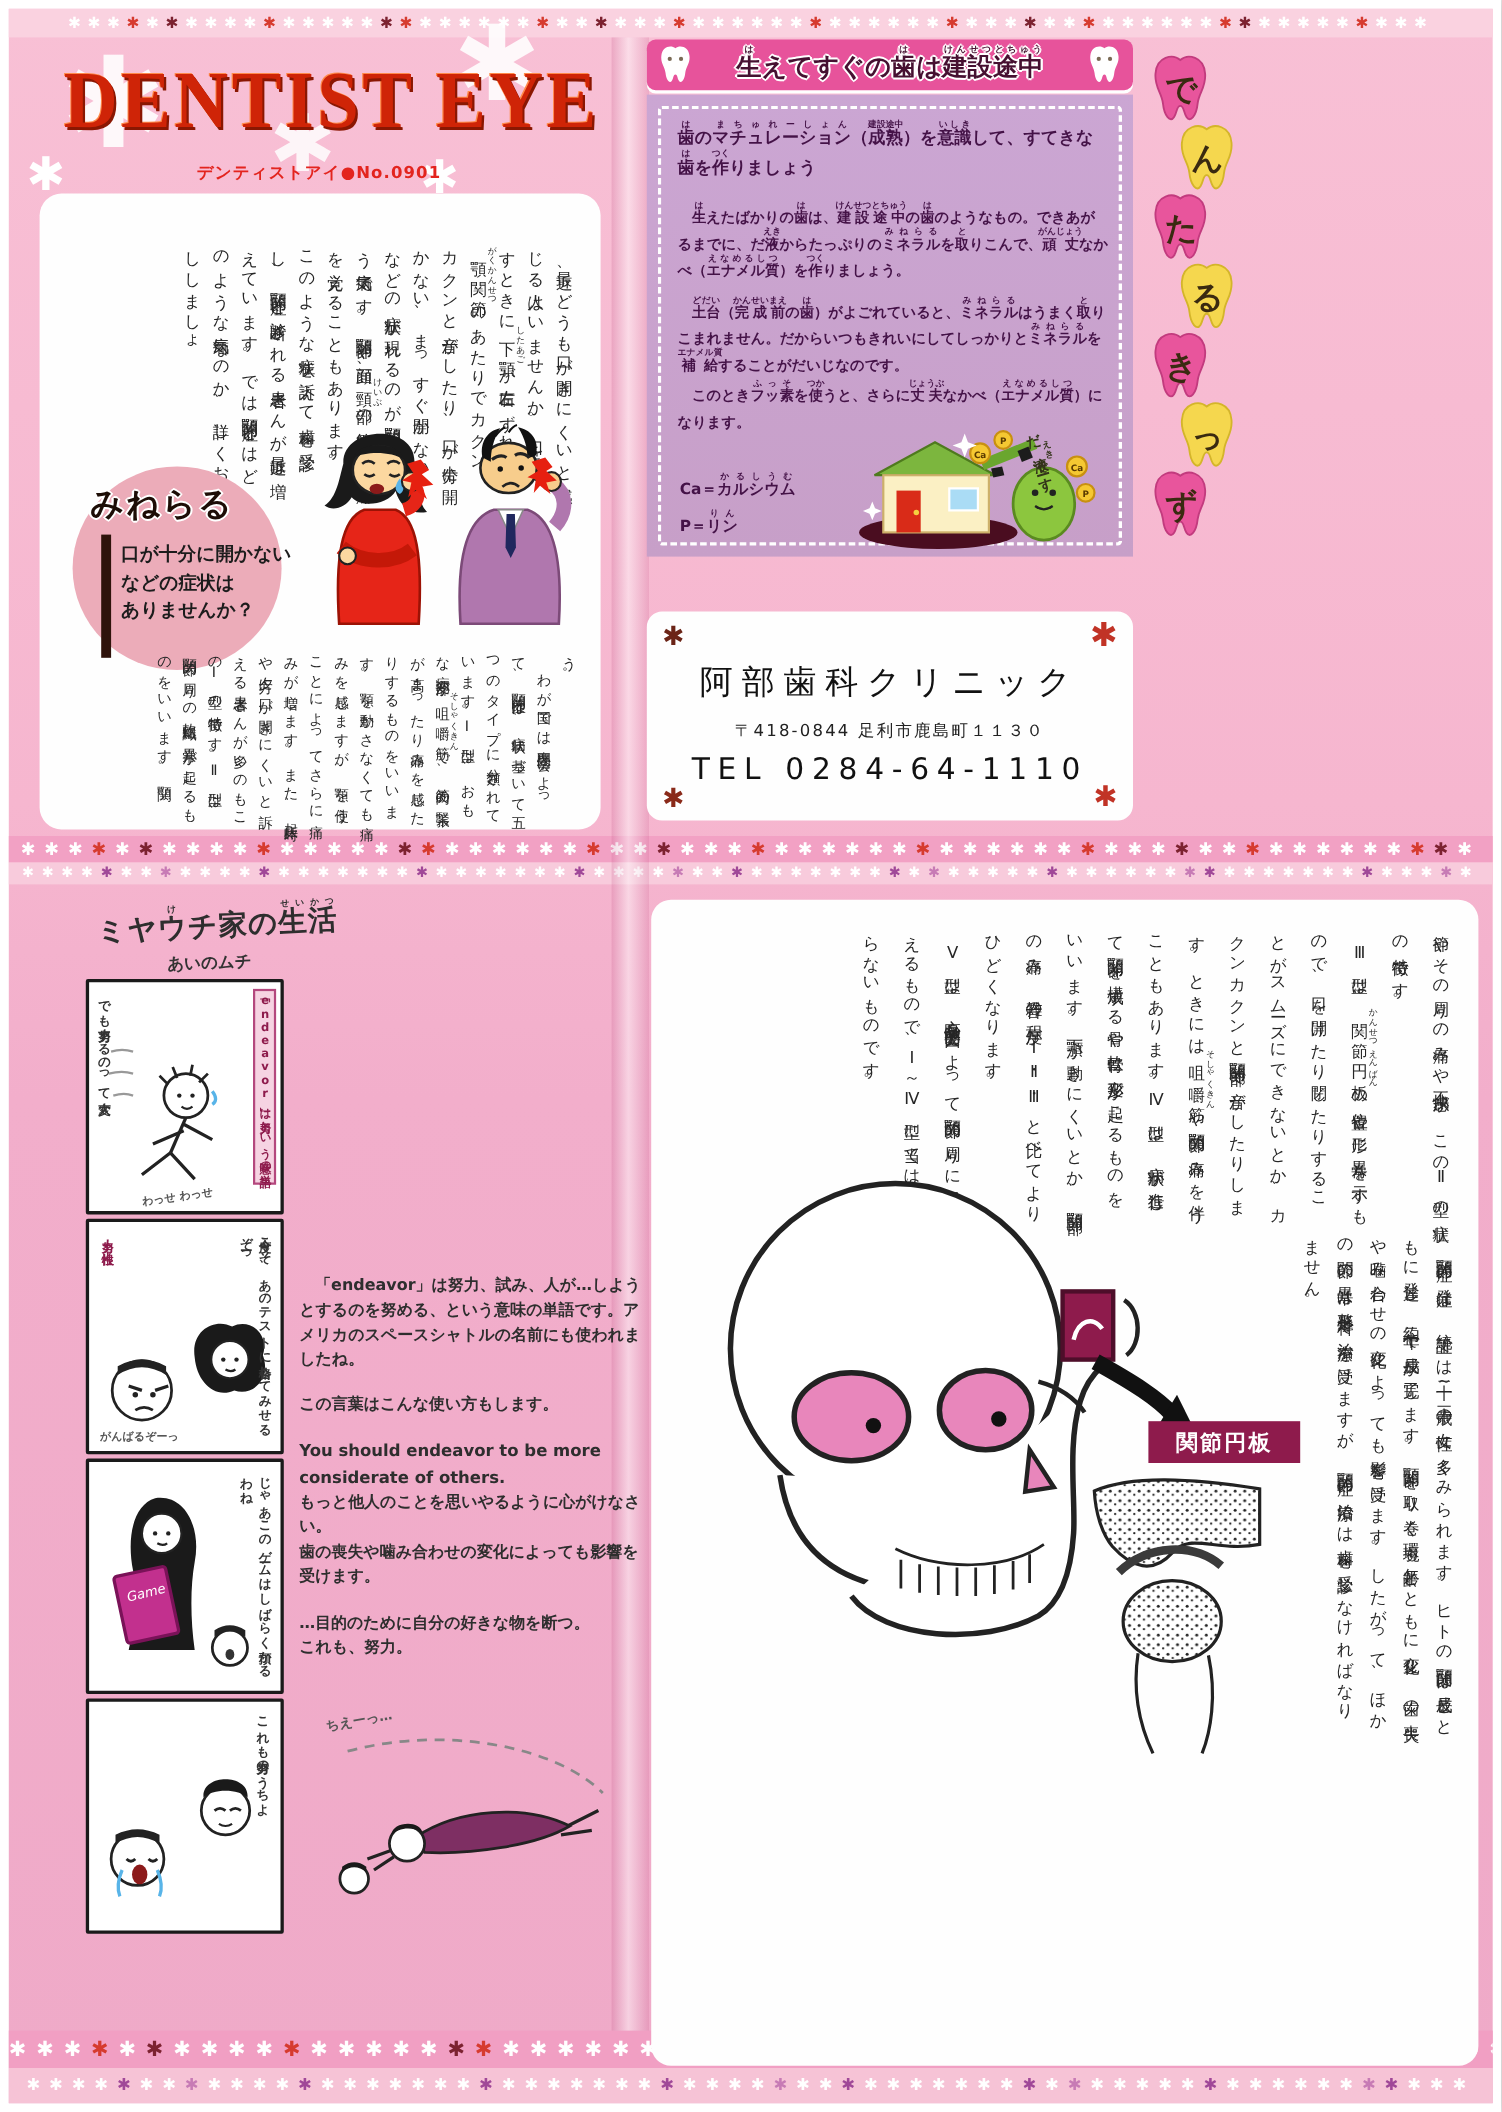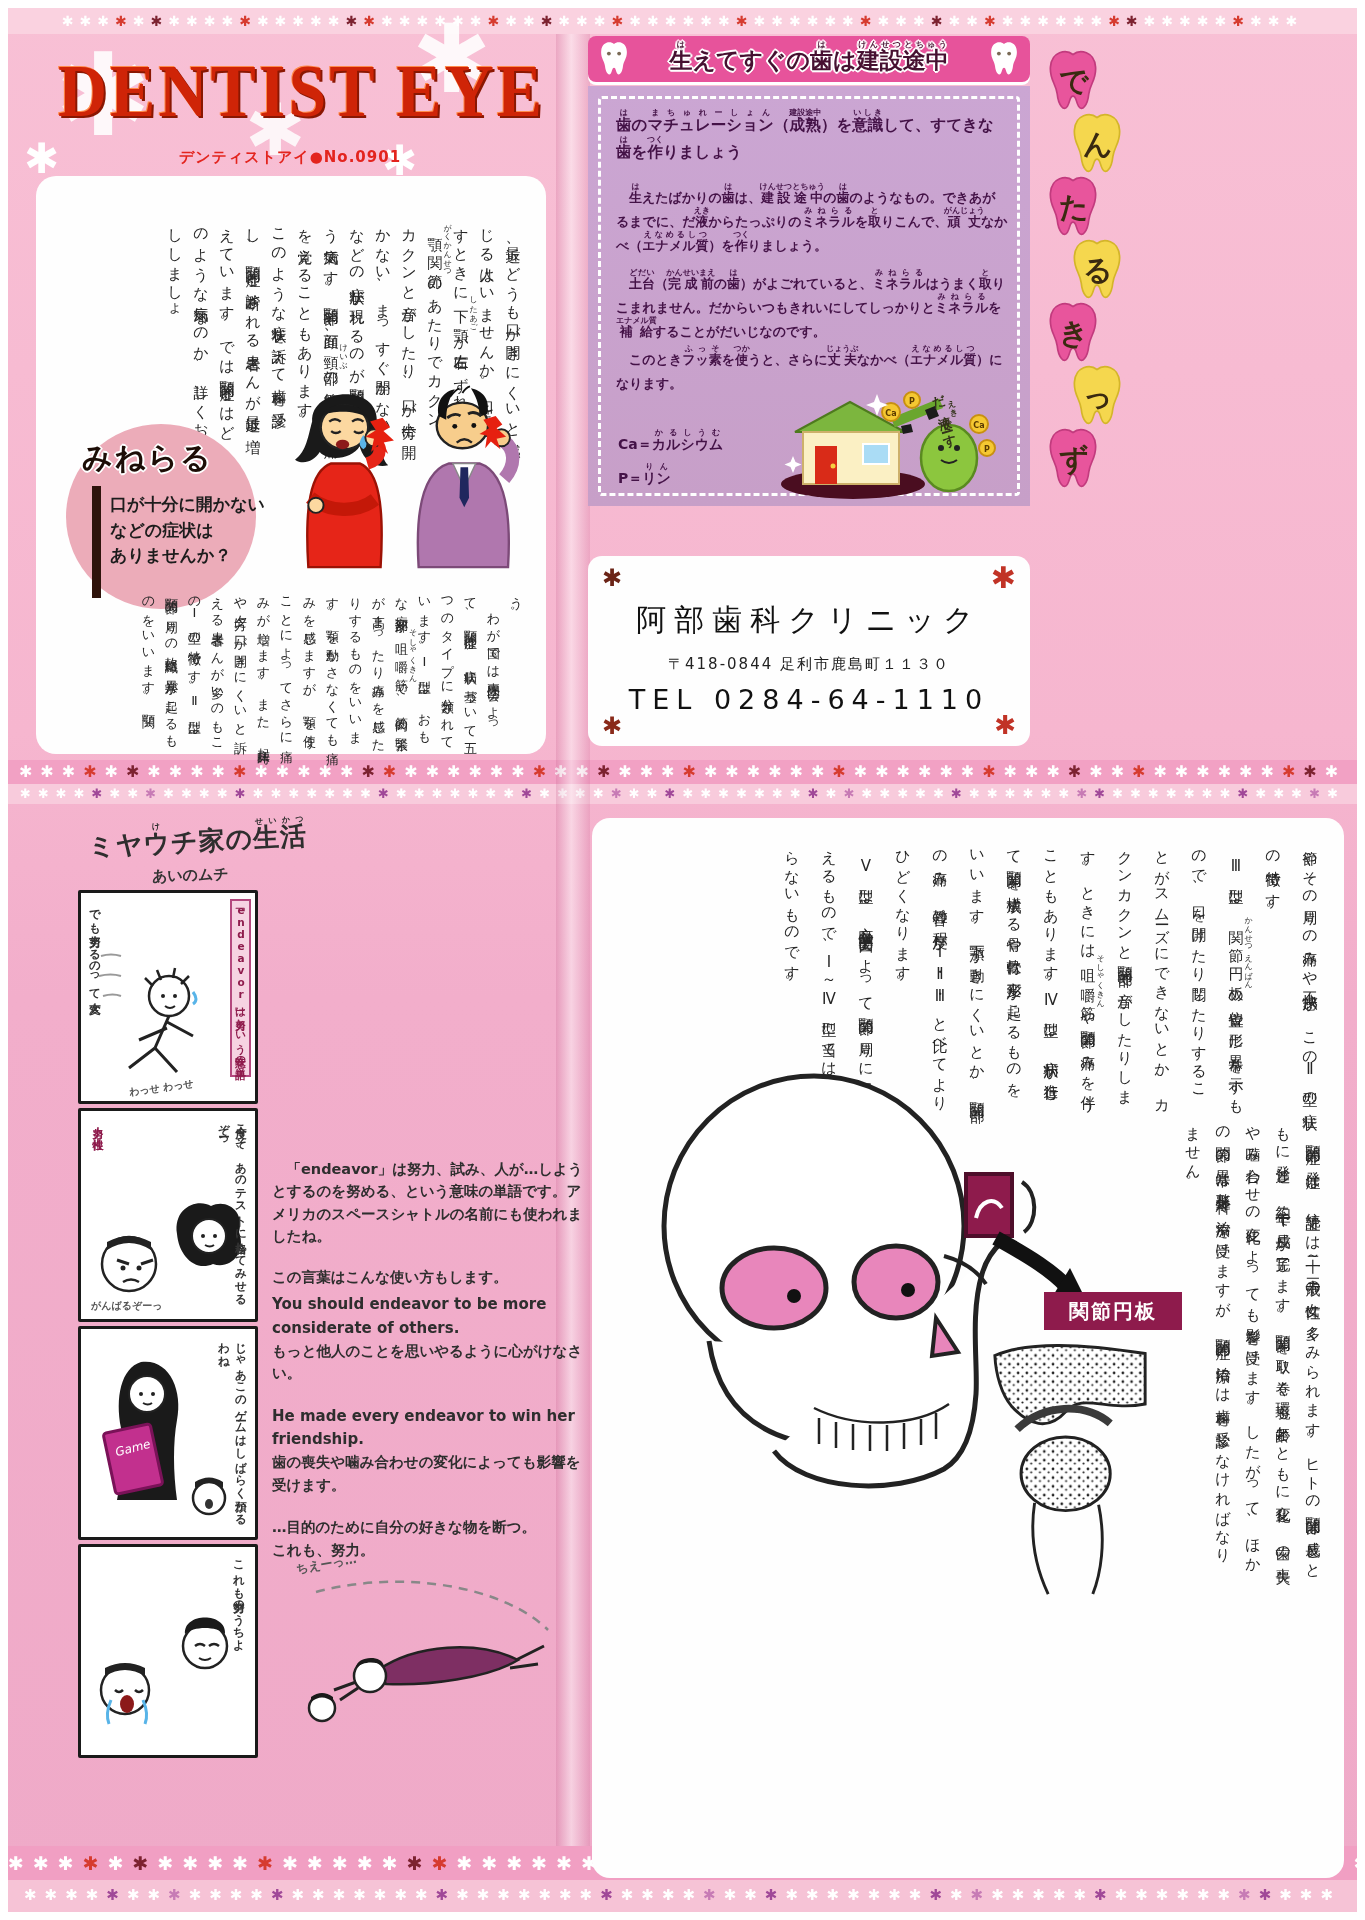--- a/index.html
+++ b/index.html
@@ -302,23 +302,22 @@
         <path d="M114,96 q5,-4 10,0 M128,96 q5,-4 10,0" stroke="#222" stroke-width="2.5" fill="none"></path>
         <path d="M118,108 q6,4 12,0" stroke="#222" stroke-width="2" fill="none"></path>
       </svg>
       <div class="abs v cm-txt" style="right:8px;top:6px;height:160px;font-size:11.5px;line-height:17px;">これも努力のうちよ</div>
     </div>
   </div>
 
   <div class="abs" style="left:272px;top:1158px;width:312px;">
     <div class="end-col">　「endeavor」は努力、試み、人が…しようとするのを努める、という意味の単語です。アメリカのスペースシャトルの名前にも使われましたね。</div>
     <div class="end-col" style="margin-top:18px;">この言葉はこんな使い方もします。</div>
-    <div class="end-col end-en" style="margin-top:5px;">You should endeavor to be more considerate of others.</div>
+    <div class="end-col end-en" style="margin-top:20px;">You should endeavor to be more considerate of others.</div>
     <div class="end-col">もっと他人のことを思いやるように心がけなさい。</div>
-    <div class="end-col end-en" style="margin-top:20px;">He made every endeavor to win her friendship.</div>
     <div class="end-col">歯の喪失や噛み合わせの変化によっても影響を受けます。</div>
     <div class="end-col" style="margin-top:20px;">…目的のために自分の好きな物を断つ。<br>これも、努力。</div>
   </div>
 
   <div class="abs cm-txt" style="left:296px;top:1556px;font-size:12px;color:#555;transform:rotate(-10deg);">ちえーっ…</div>
   <svg class="abs" viewBox="0 0 280 185" style="left:286px;top:1548px;width:280px;height:185px;">
     <path d="M30,44 C120,20 220,40 262,82" stroke="#888" stroke-width="2.5" fill="none" stroke-dasharray="9 7"></path>
     <path d="M92,122 C130,96 192,92 232,112 C202,130 142,138 100,136 Z" fill="#7e2f63" stroke="#222" stroke-width="2.5"></path>
     <path d="M230,112 L258,98 M224,120 L252,116" stroke="#222" stroke-width="3" fill="none"></path>
     <circle cx="84" cy="128" r="16" fill="#fff" stroke="#222" stroke-width="2.5"></circle>

